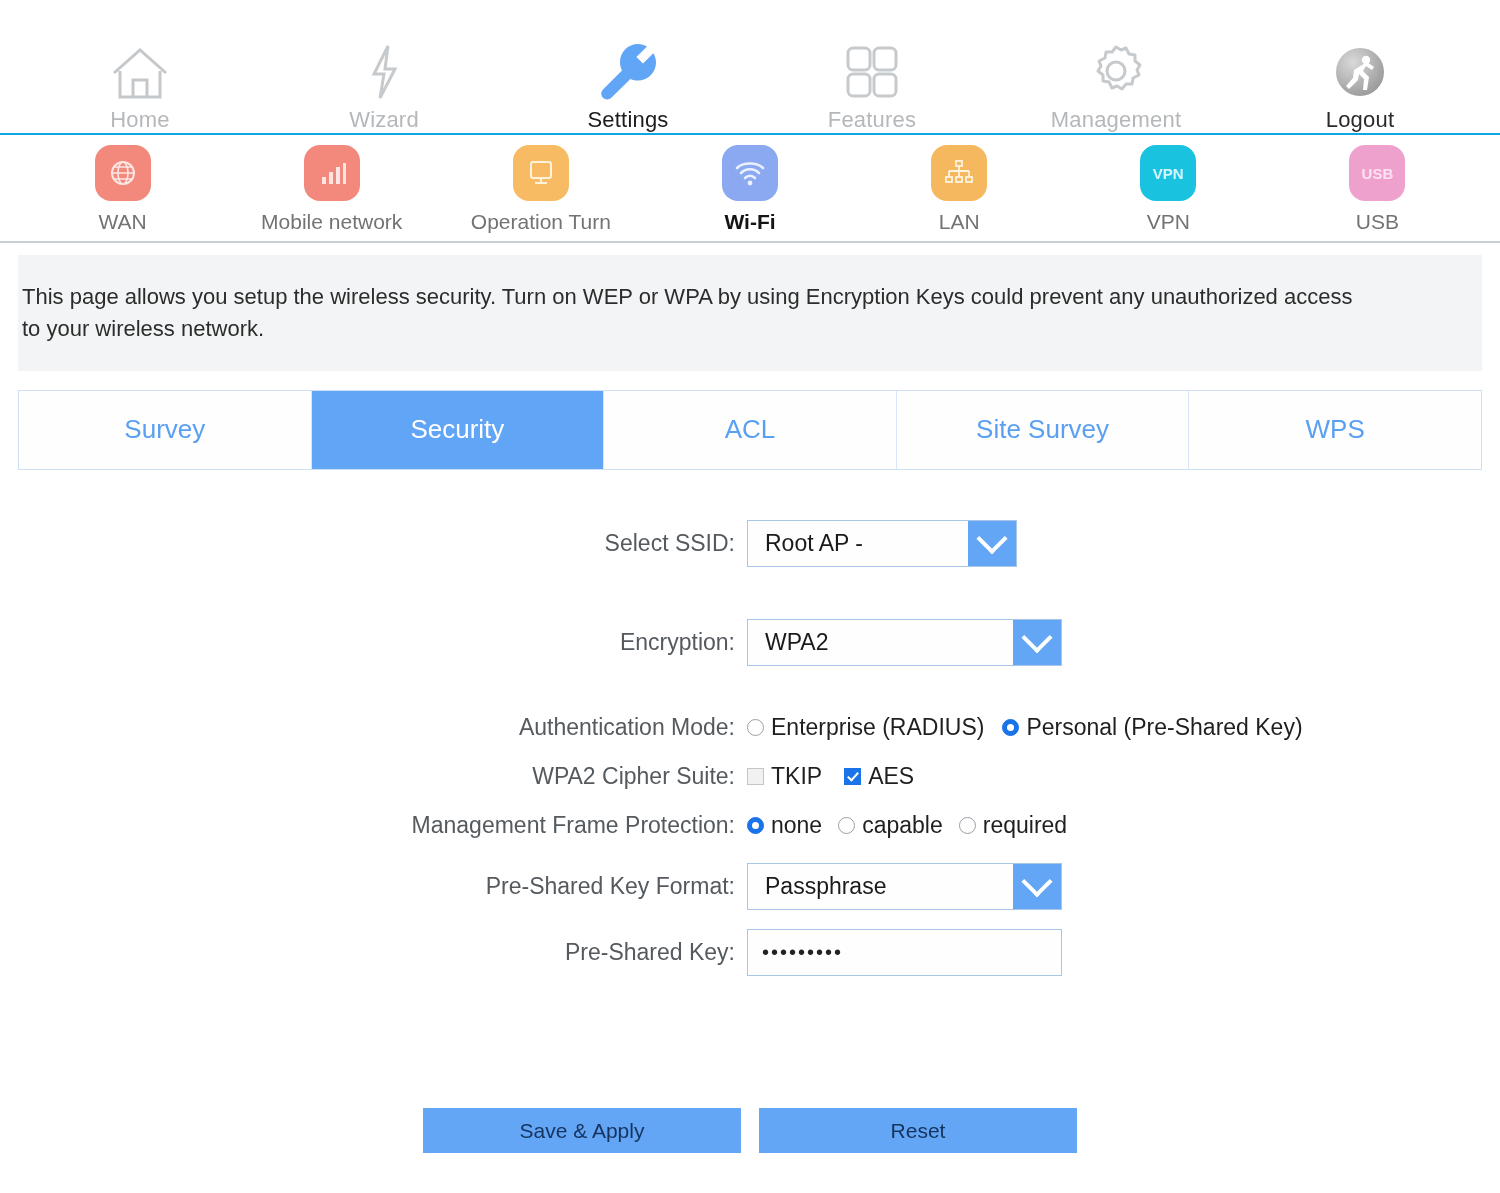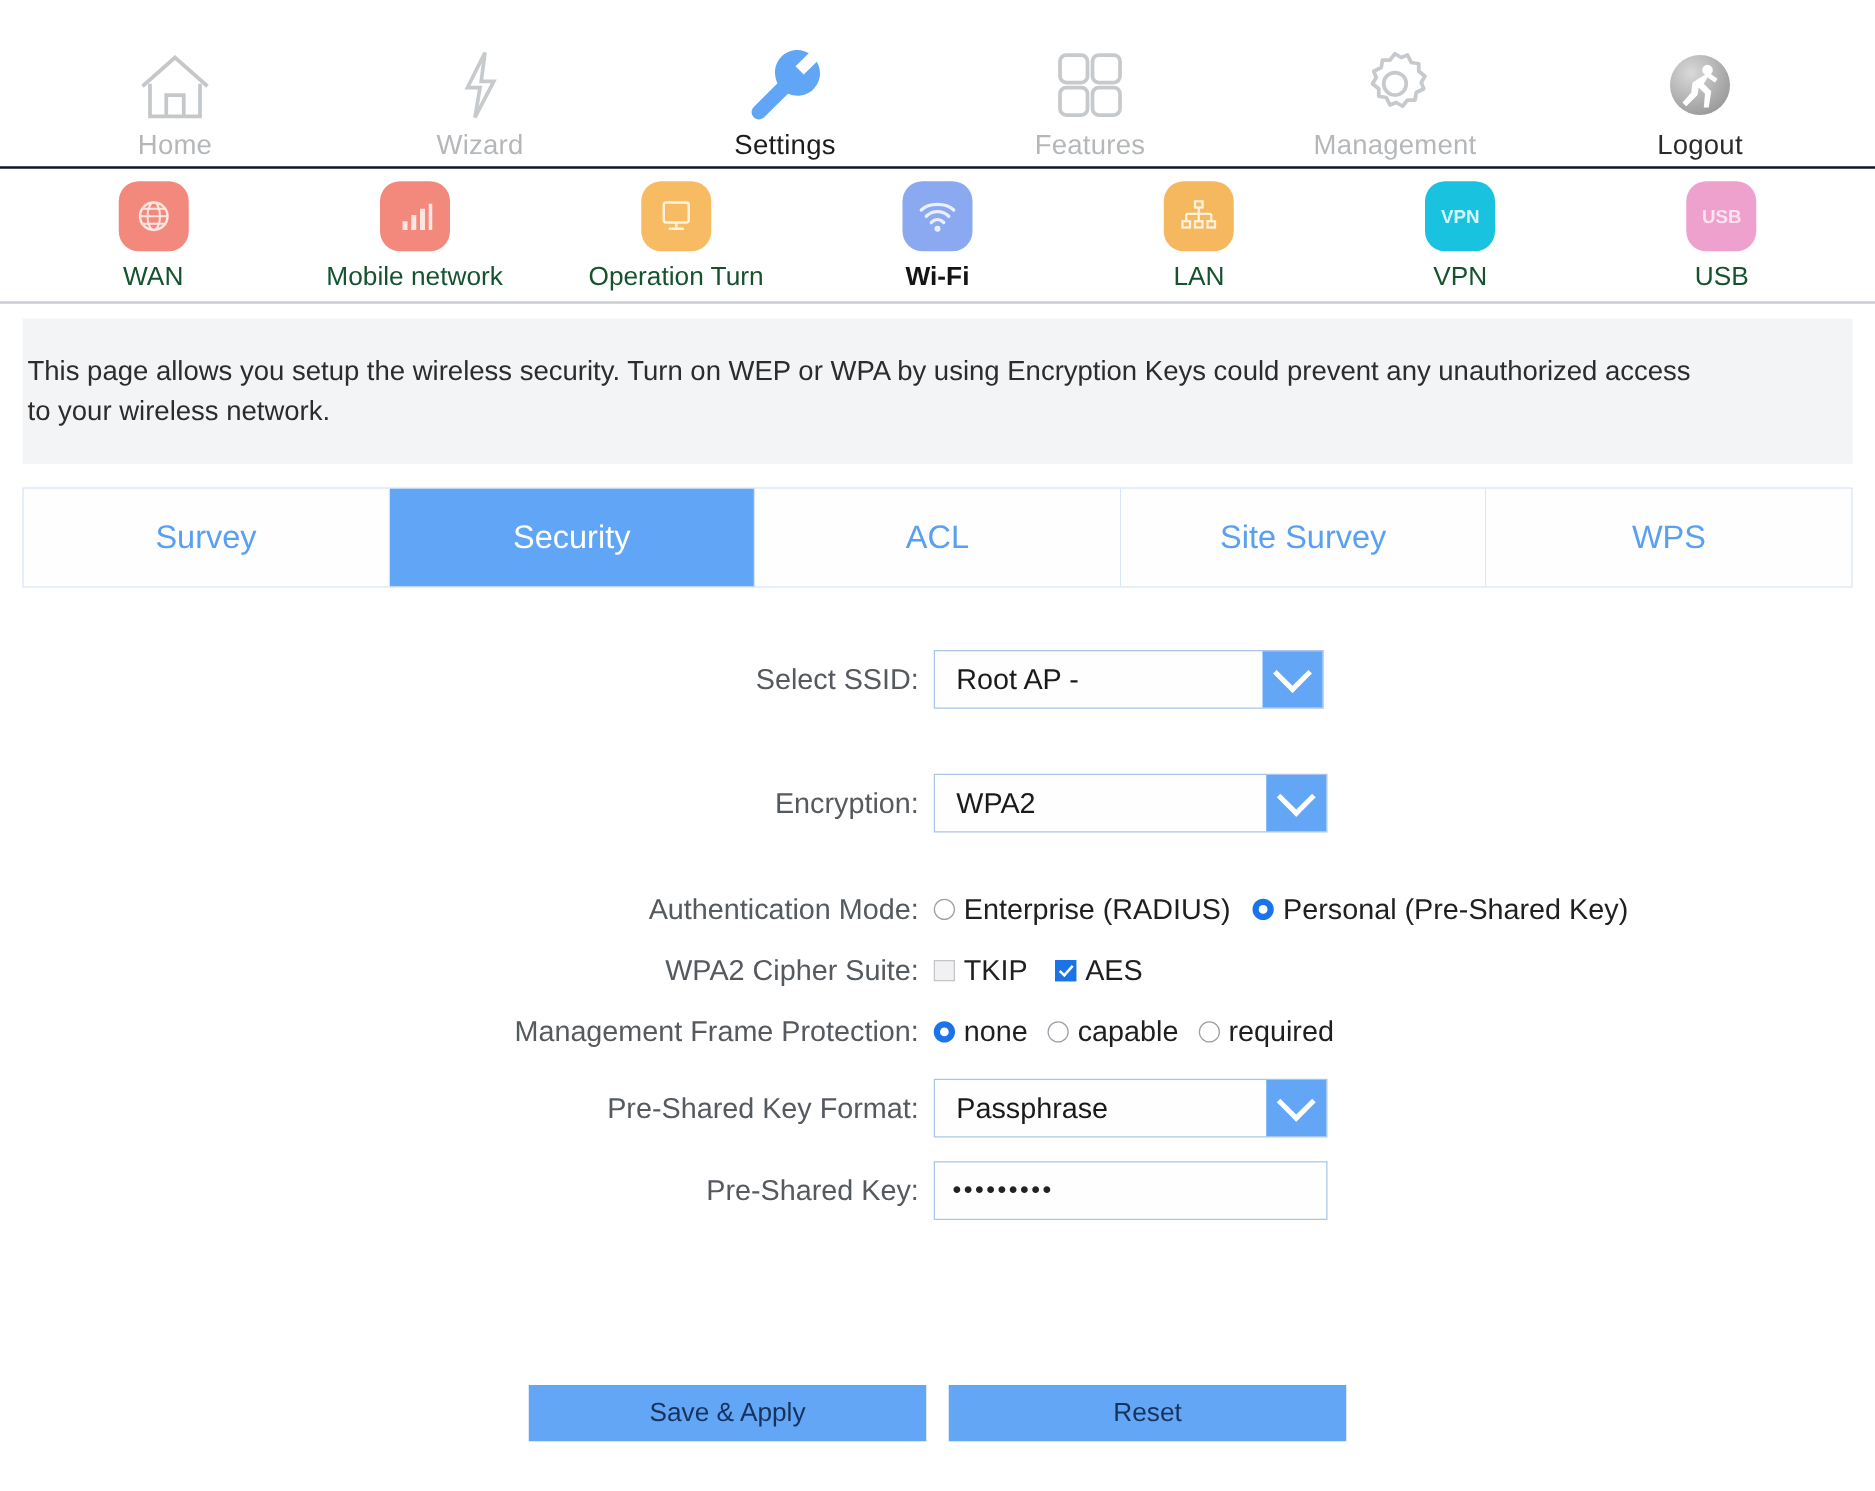--- a/index.html
+++ b/index.html
@@ -10,25 +10,25 @@
     width: 1500px; height: 1193px;
     font-family: "Liberation Sans", sans-serif;
     color: #333;
     overflow: hidden;
     position: relative;
   }
 
   
   .topnav {
     display: flex;
-    align-items: center;
+    align-items: flex-start;
     height: 135px;
     padding: 0 18px 0 18px;
     box-sizing: border-box;
-    border-bottom: 2px solid #0f172a;
+    border-bottom: 2px solid #0ea5e9;
   }
   .topnav-item {
     flex: 1 1 0;
     display: flex;
     flex-direction: column;
     align-items: center;
     justify-content: flex-end;
     height: 100%;
     padding-bottom: 8px;
     cursor: pointer;
@@ -68,21 +68,21 @@
     width: 56px; height: 56px;
     border-radius: 16px;
     display: flex; align-items: center; justify-content: center;
     color: #fff;
     font-size: 15px;
     font-weight: bold;
   }
   .subnav-label {
     margin-top: 9px;
     font-size: 21px;
-    color: #14532d;
+    color: #737373;
   }
   .subnav-item.active .subnav-label { color: #141414; font-weight: bold; }
 
   
   .desc {
     margin: 12px 18px 0 18px;
     padding: 26px 4px 26px 4px;
     background: #f3f4f5;
     font-size: 22px;
     color: #2c2c2c;
@@ -406,21 +406,21 @@
     </div>
   <div class="tab">
       <span>WPS</span>
     </div>
 </div>
 
 <div class="form">
 
   <div class="row" style="margin-top:24px;">
     <div class="lbl" style="width:735px; padding-right:12px;text-align:right;">Select SSID:</div>
-    <div class="selectbox" style="width:312px;text-align:center;">
+    <div class="selectbox" style="width:270px;text-align:center;">
       <div class="val">Root AP -</div>
       <div class="arrow">
           <i class="chev"></i>
         </div>
     </div>
   </div>
 
   <div class="row" style="margin-top:52px;">
     <div class="lbl" style="width:735px; padding-right:12px;">Encryption:</div>
     <div class="selectbox" style="width:315px;">

